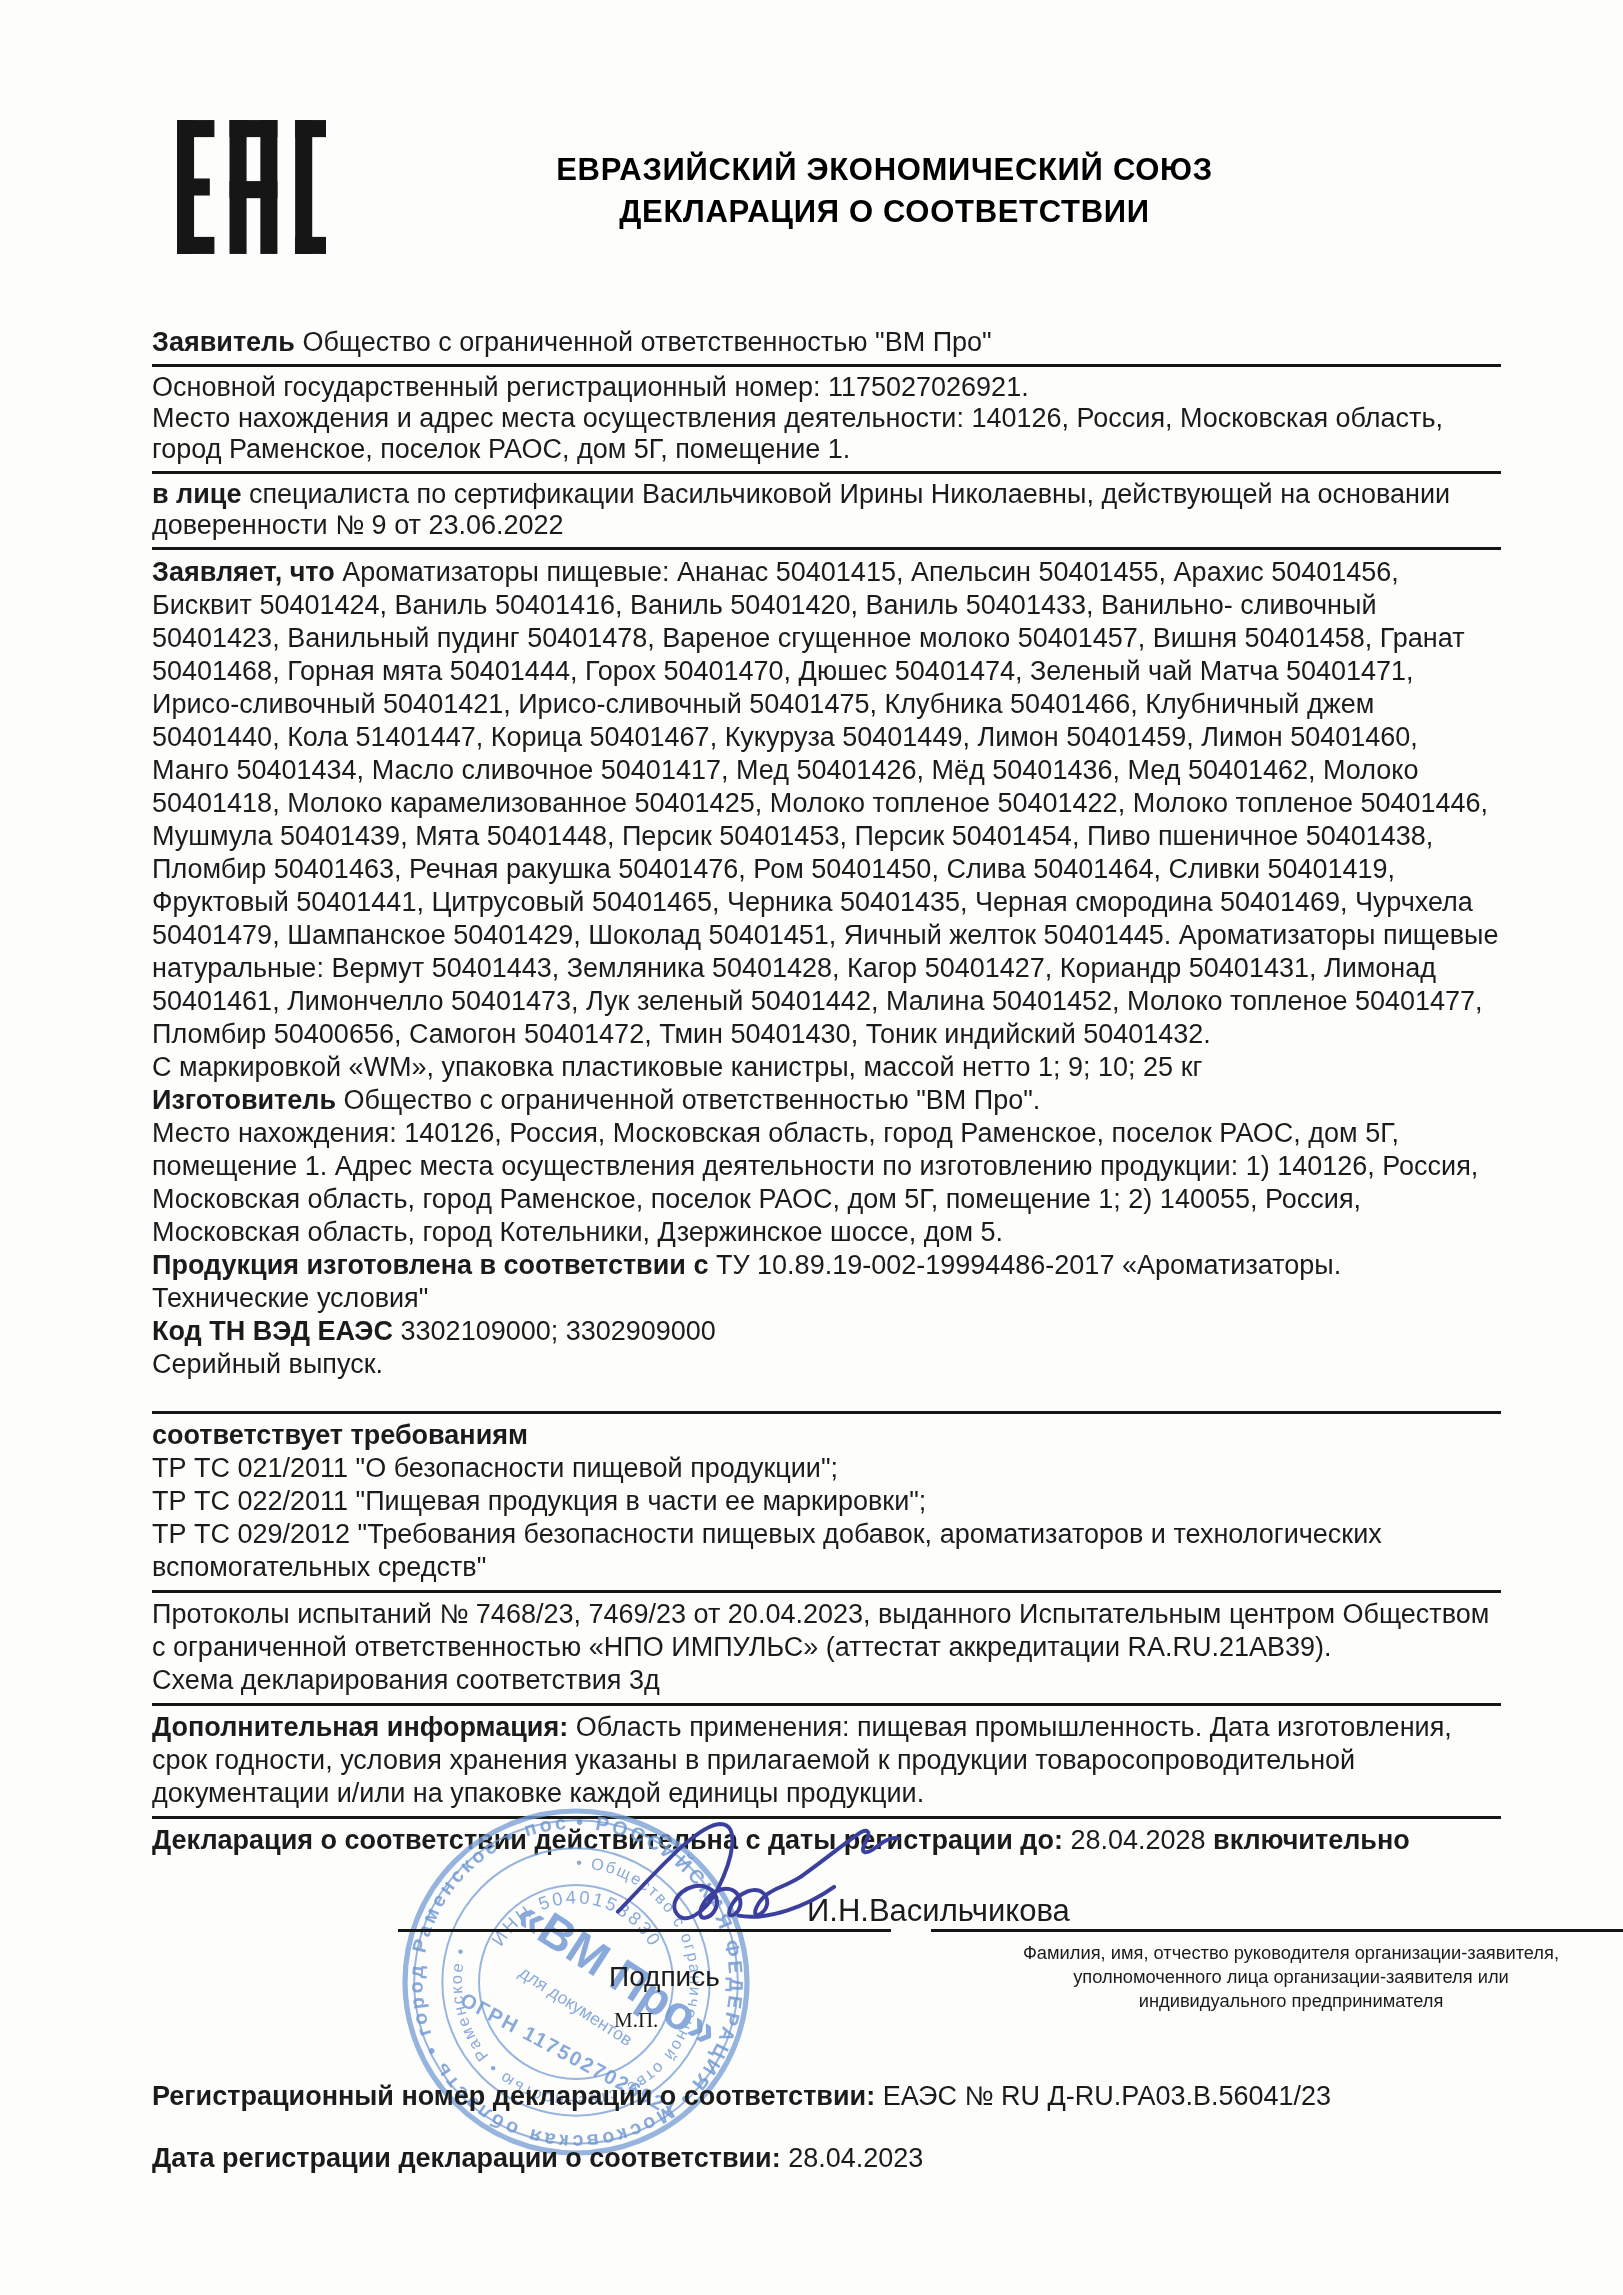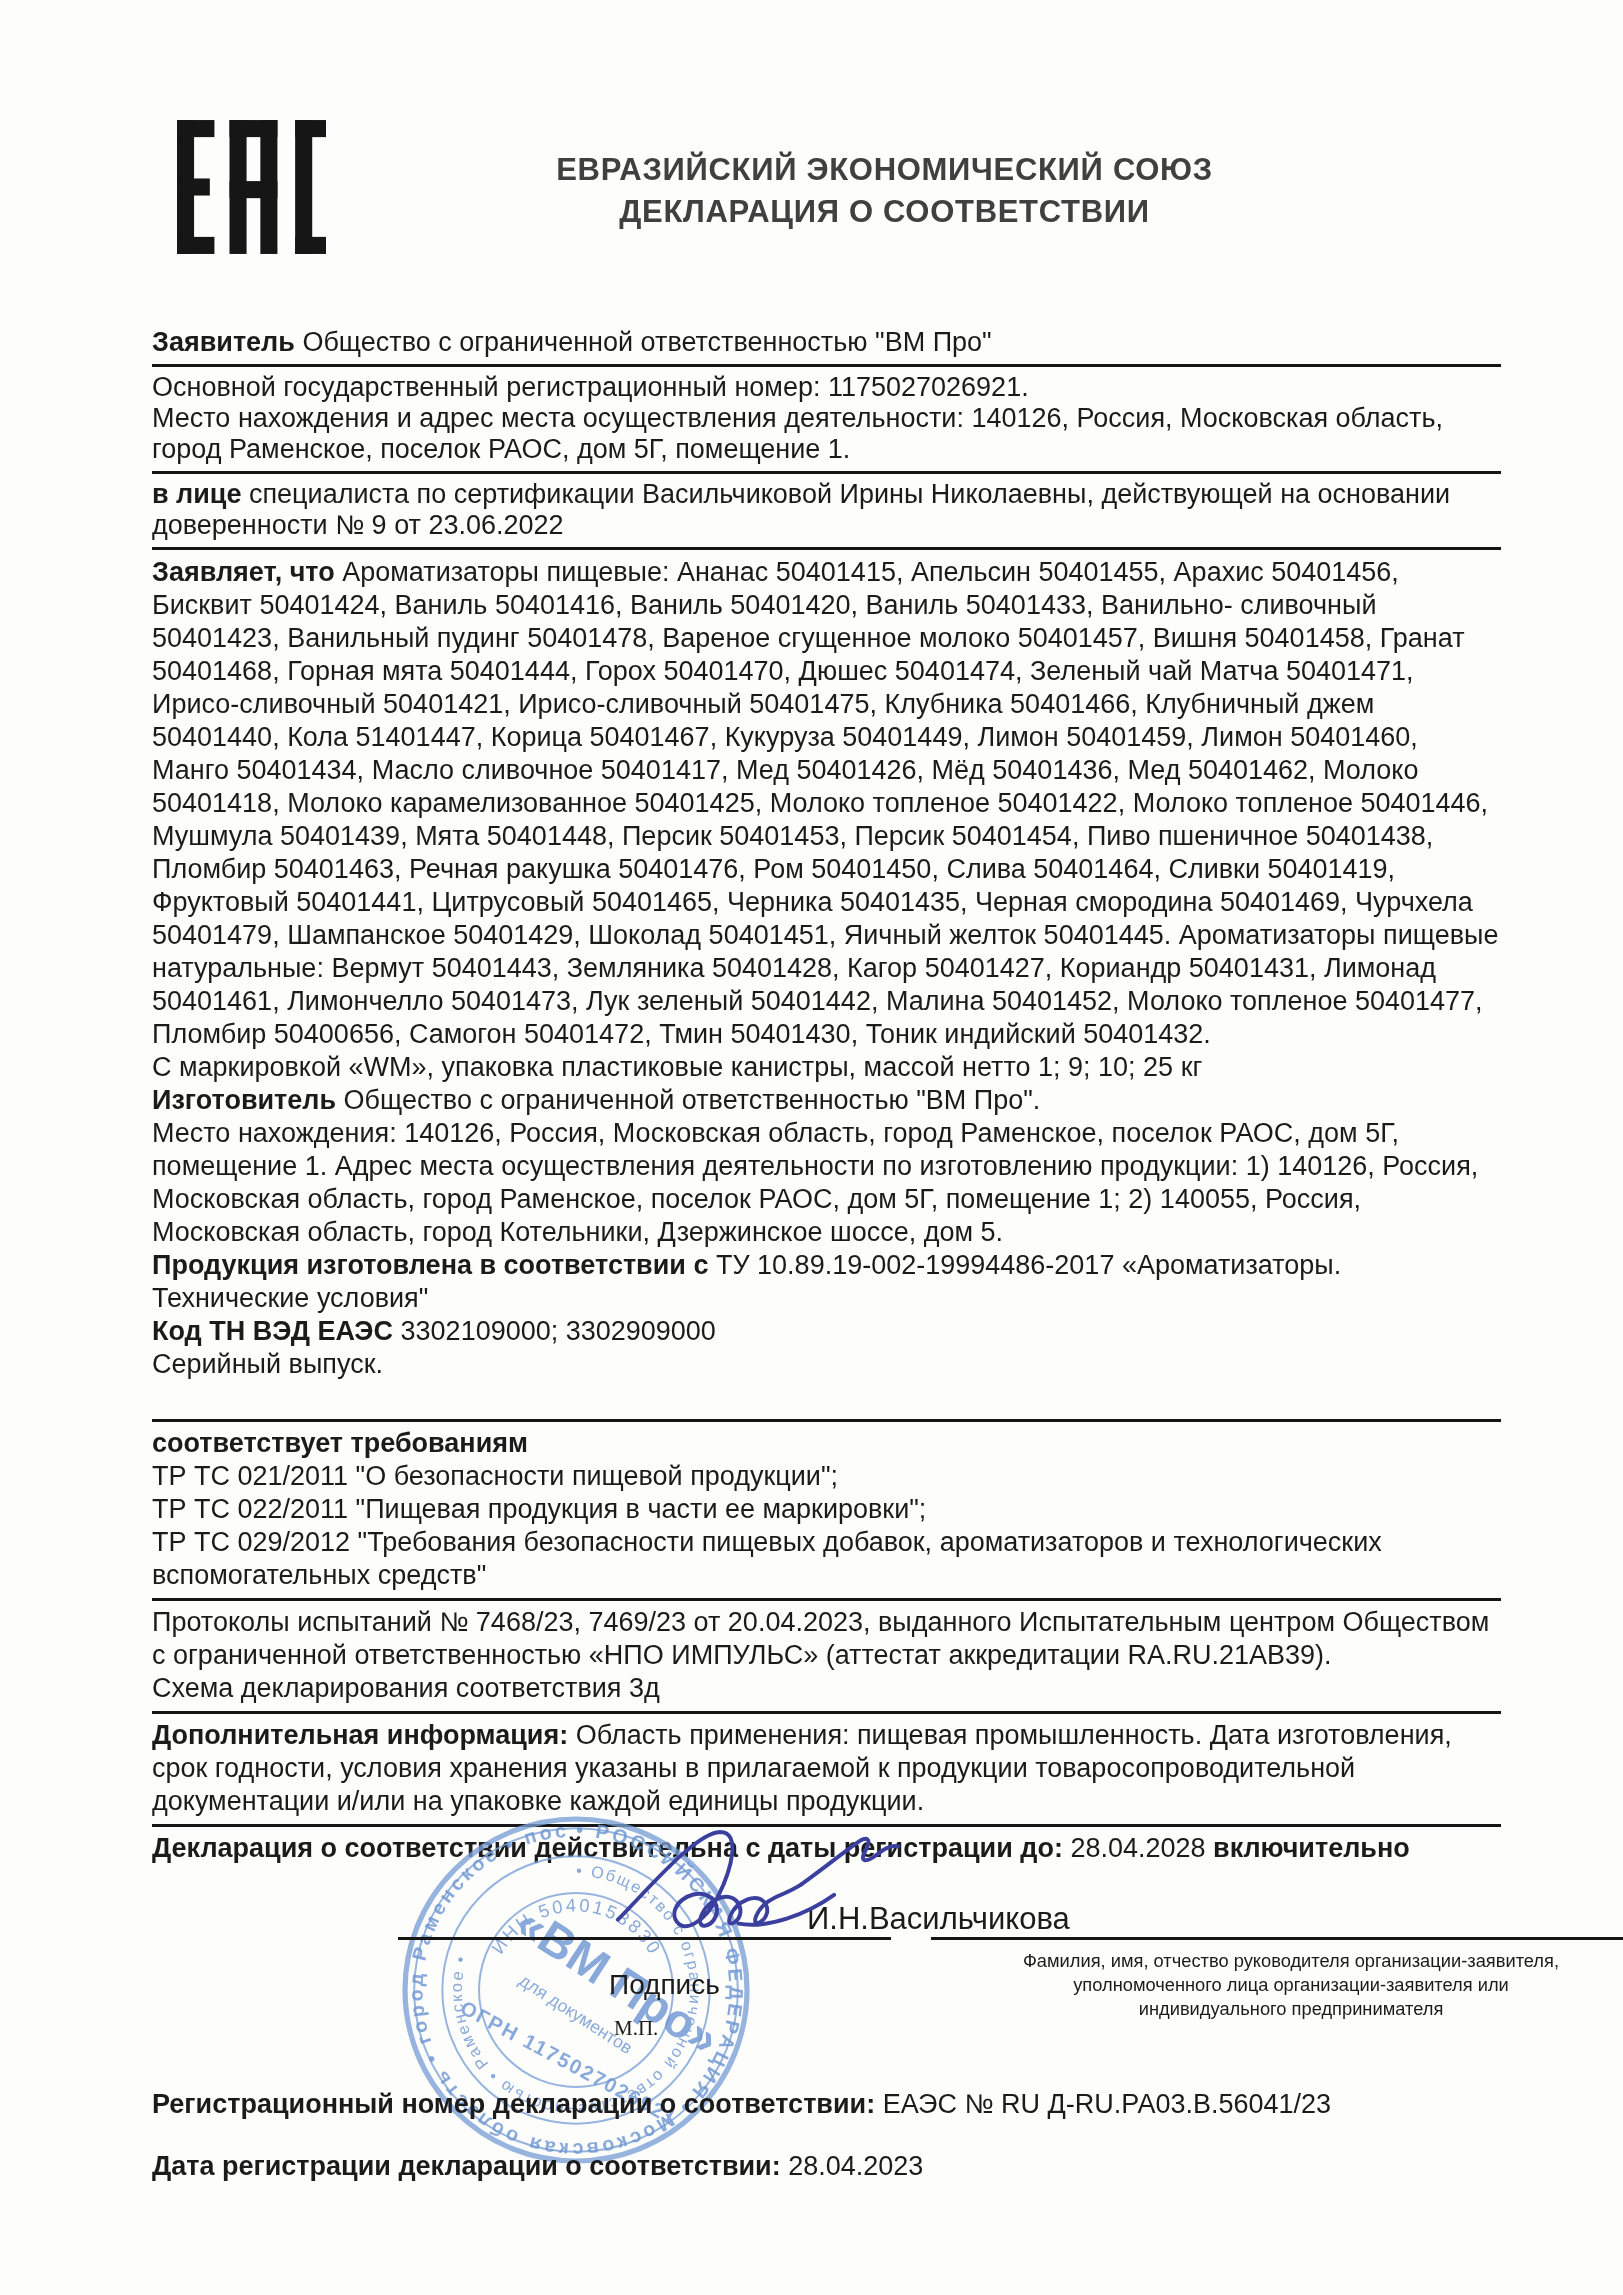--- a/index.html
+++ b/index.html
@@ -9,31 +9,31 @@
     background:#fdfdfc;
     font-family:"Liberation Sans", sans-serif;
     color:#1b1b1b;
     overflow:hidden;
   }
   
   .eac-logo{position:absolute;left:177px;top:120px;width:149px;height:134px;}
   .doc-title{
     position:absolute;left:426px;top:149px;width:917px;
     text-align:center;font-weight:bold;font-size:31px;line-height:42px;
-    letter-spacing:0.7px;color:#404040;
+    letter-spacing:0.7px;color:#000000;
   }
   
   .content{
     position:absolute;left:152px;top:327px;width:1349px;
     font-size:27px;line-height:33px;
   }
   .content p{margin:0;padding:0;}
   .sec{border-bottom:3.3px solid #161616;padding-bottom:6px;margin-bottom:5.2px;}
   .tight{line-height:31px;}
-  .gap-before-line{padding-bottom:38px;}
+  .gap-before-line{padding-bottom:30px;}
   b{font-weight:bold;}
   
   .validity{margin-top:7.9px;}
   
   .sig-area{position:relative;height:216px;margin-top:6.5px;}
   .stamp{position:absolute;left:234px;top:-72px;width:380px;height:380px;z-index:1;}
   .autograph{position:absolute;left:458px;top:-56px;width:308px;height:138px;z-index:3;}
   .sig-line-left{position:absolute;left:246px;top:65px;width:493px;border-top:3.3px solid #161616;z-index:2;}
   .sig-line-right{position:absolute;left:779px;top:65px;width:720px;border-top:3.3px solid #161616;z-index:2;}
   .sign-label{position:absolute;left:457px;top:96px;font-size:28px;z-index:2;}

